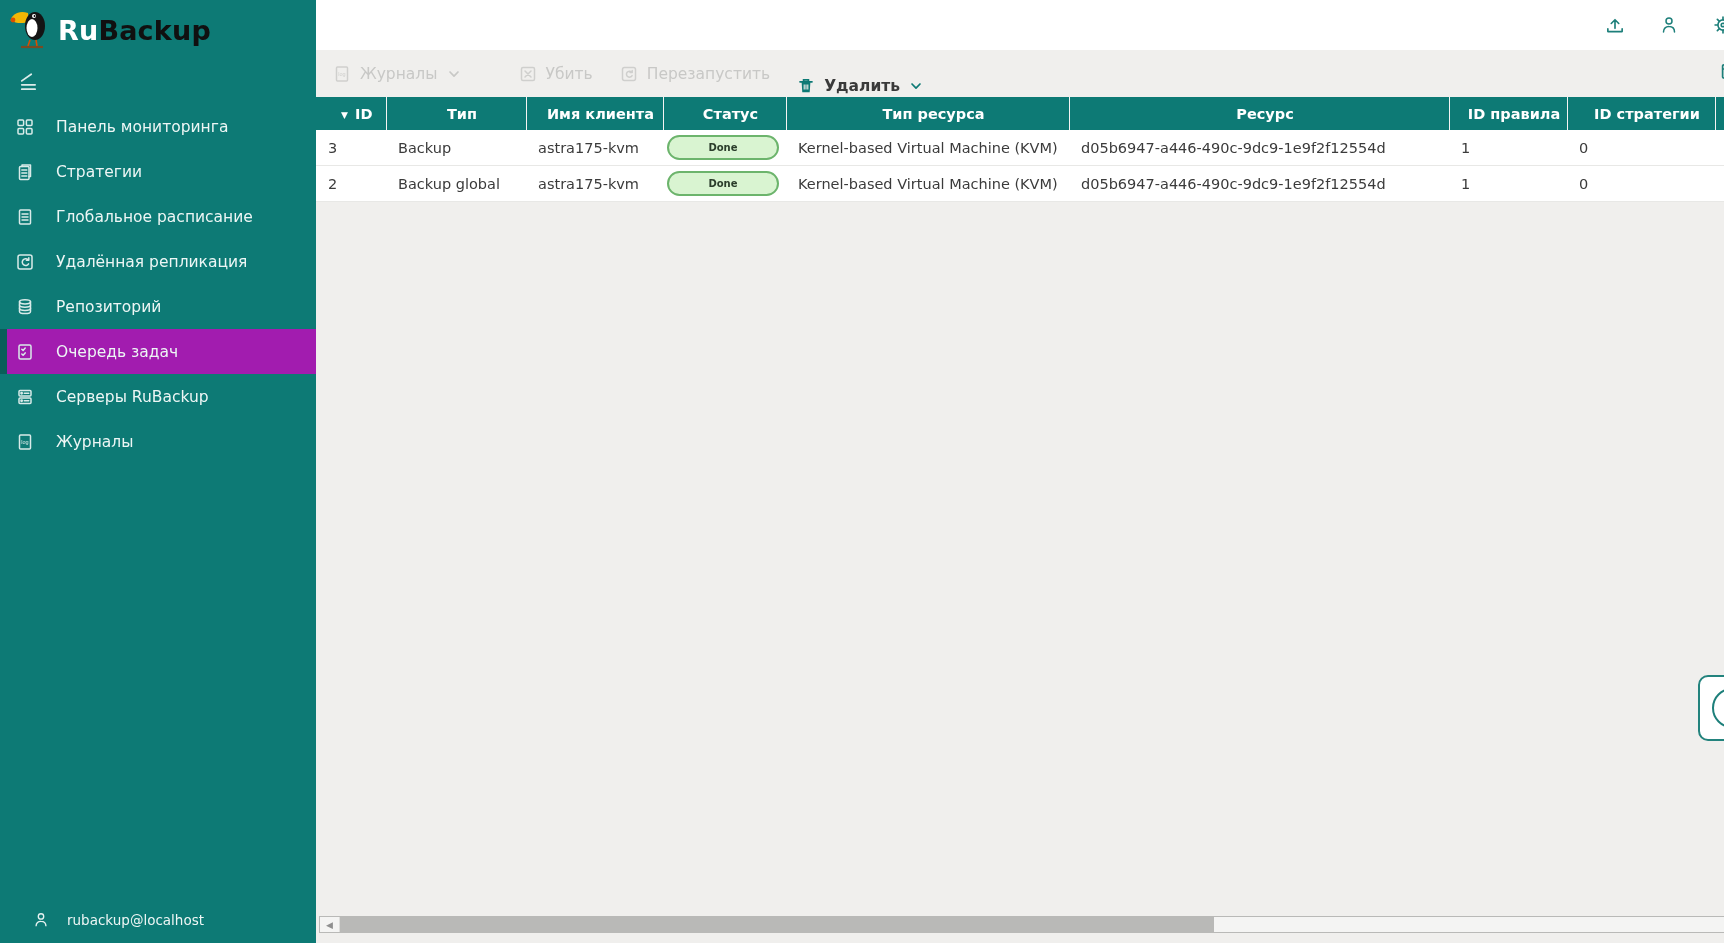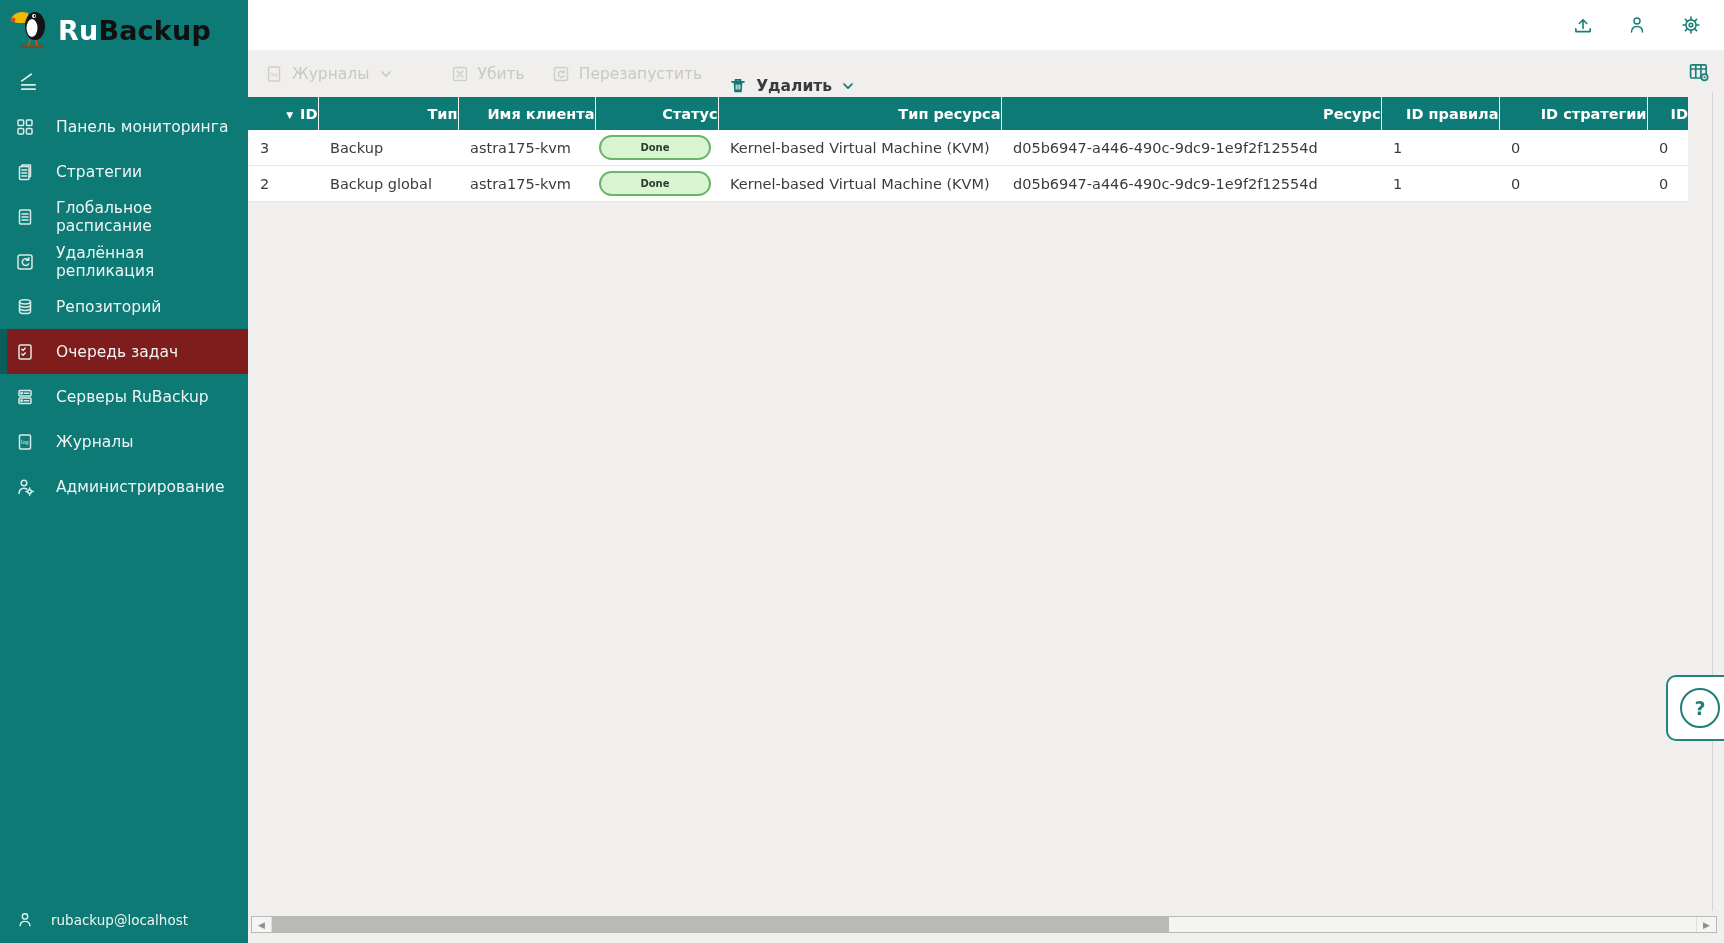--- a/index.html
+++ b/index.html
@@ -4,31 +4,31 @@
 <style>
   html,body{margin:0;padding:0;}
   body{
     width:1724px;height:943px;overflow:hidden;
     font-family:"DejaVu Sans","Liberation Sans",sans-serif;
     background:#f0efed;-webkit-font-smoothing:antialiased;
   }
   .app{display:flex;width:1724px;height:943px;}
 
   
-  .sidebar{width:248px;flex-shrink:0;background:#0d7a75;color:#e9f3f2;position:relative;}
+  .sidebar{width:316px;flex-shrink:0;background:#0d7a75;color:#e9f3f2;position:relative;}
   .logo{display:flex;align-items:center;gap:6px;padding:4px 8px 0 8px;height:52px;}
   .brand{font-size:27px;font-weight:bold;letter-spacing:.2px;line-height:1;}
   .brand .ru{color:#ffffff;}
   .brand .backup{color:#101010;}
   .collapse{margin:16px 0 6px 17px;width:26px;height:22px;cursor:pointer;color:#dcecea;}
   .nav{margin-top:10px;}
   .nav-item{display:flex;align-items:center;gap:21px;height:45px;padding:0 10px 0 15px;font-size:15.5px;cursor:pointer;color:#edf6f5;}
   .nav-item .icon{color:#d9ebe9;display:flex;}
-  .nav-item.selected{background:#7f1d1d;box-shadow:inset 7px 0 0 #0a5e59;}
-  .sidebar-user{position:absolute;left:16px;bottom:14px;display:flex;align-items:center;gap:17px;font-size:13.5px;color:#eef6f5;}
+  .nav-item.selected{background:#a21caf;box-shadow:inset 7px 0 0 #0a5e59;}
+  .sidebar-user{position:absolute;left:32px;bottom:14px;display:flex;align-items:center;gap:17px;font-size:13.5px;color:#eef6f5;}
   .sidebar-user .icon{color:#e6f2f1;display:flex;}
 
   
   .main{flex:1;position:relative;background:#f0efed;display:flex;flex-direction:column;}
   .topbar{height:50px;background:#ffffff;display:flex;justify-content:flex-end;align-items:center;gap:33px;padding-right:22px;flex-shrink:0;}
   .topbar .tb-icon{color:#1d7f7a;cursor:pointer;display:flex;}
 
   .toolbar{height:47px;display:flex;align-items:center;padding-left:8px;flex-shrink:0;position:relative;}
   .tbtn{display:flex;align-items:center;gap:8px;font-size:15.5px;padding:4px 8px;cursor:pointer;white-space:nowrap;}
   .tbtn .icon{display:flex;}
@@ -39,21 +39,21 @@
   .tbtn.enabled .chev{color:#0d7a75;}
   .tbtn .chev{display:flex;}
   .tbtn.mr-big{margin-right:40px;}
   .tbtn.mr-sm{margin-right:10px;}
   .table-settings{position:absolute;right:13px;top:10px;color:#1d7f7a;cursor:pointer;}
 
   
   .table-wrap{width:1440px;overflow:hidden;}
   table{border-collapse:collapse;table-layout:fixed;width:1440px;font-size:14.5px;}
   thead th{
-    background:#0d7a75;color:#ffffff;font-weight:600;text-align:right;
+    background:#0d7a75;color:#ffffff;font-weight:600;text-align:center;
     height:33px;padding:0 0 0 12px;border-right:1px solid rgba(255,255,255,.35);
     white-space:nowrap;overflow:hidden;cursor:pointer;
   }
   thead th:last-child{border-right:none;padding-left:8px;}
   thead th .sort{font-size:9px;margin-right:7px;position:relative;top:-1px;}
   tbody td{
     background:#ffffff;height:35px;padding:0 0 0 12px;
     border-bottom:1px solid #e8e8e6;color:#3b3b3b;white-space:nowrap;overflow:hidden;
   }
   tbody td.status-cell{padding-left:4px;}
@@ -188,31 +188,20 @@
           <span>Серверы RuBackup</span>
         </div>
         <div class="nav-item">
           <span class="icon">
             <svg width="20" height="20" viewBox="0 0 20 20" fill="none" stroke="currentColor" stroke-width="1.5" stroke-linecap="round" stroke-linejoin="round">
               <rect x="4.5" y="3" width="11" height="14" rx="1"></rect>
               <text x="10" y="12" text-anchor="middle" font-size="5.5" fill="currentColor" stroke="none" font-family="sans-serif">log</text>
             </svg>
           </span>
           <span>Журналы</span>
-        </div>
-        <div class="nav-item">
-          <span class="icon">
-            <svg width="20" height="20" viewBox="0 0 20 20" fill="none" stroke="currentColor" stroke-width="1.5" stroke-linecap="round" stroke-linejoin="round">
-              <circle cx="9" cy="6" r="2.8"></circle>
-              <path d="M4 16.5 c.2-3.4 2.2-5.3 5-5.3 1.1 0 2.1.3 2.9.9"></path>
-              <circle cx="14.6" cy="14.6" r="1.9"></circle>
-              <path d="M14.6 11.9 v-1 M14.6 17.3 v1 M11.9 14.6 h-1 M17.3 14.6 h1"></path>
-            </svg>
-          </span>
-          <span>Администрирование</span>
         </div>
       </nav>
 
     <div class="sidebar-user">
       <span class="icon">
         <svg width="18" height="18" viewBox="0 0 20 20" fill="none" stroke="currentColor" stroke-width="1.5">
           <circle cx="10" cy="6" r="3"></circle>
             <path d="M4.5 17 c0-3.6 2.4-5.6 5.5-5.5 c3.1 0 5.5 2 5.5 5.5"></path>
         </svg>
       </span>

